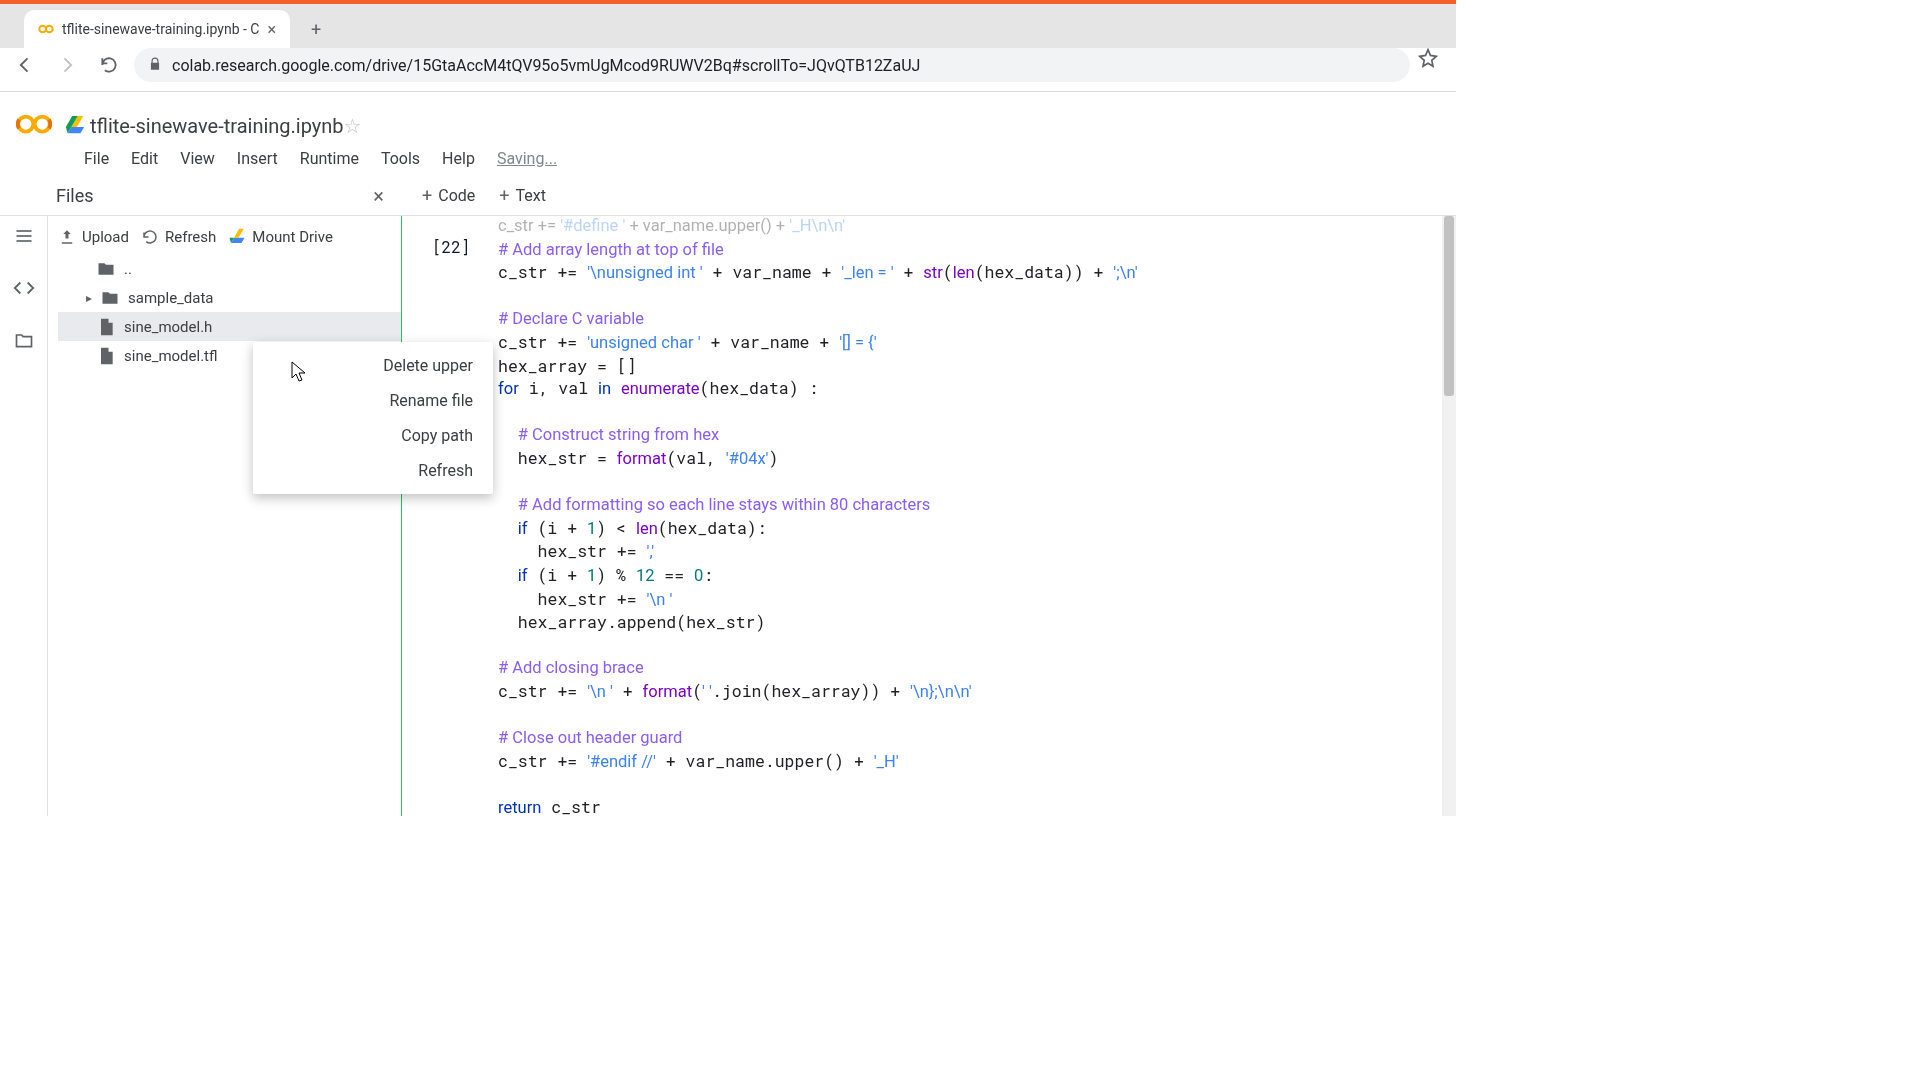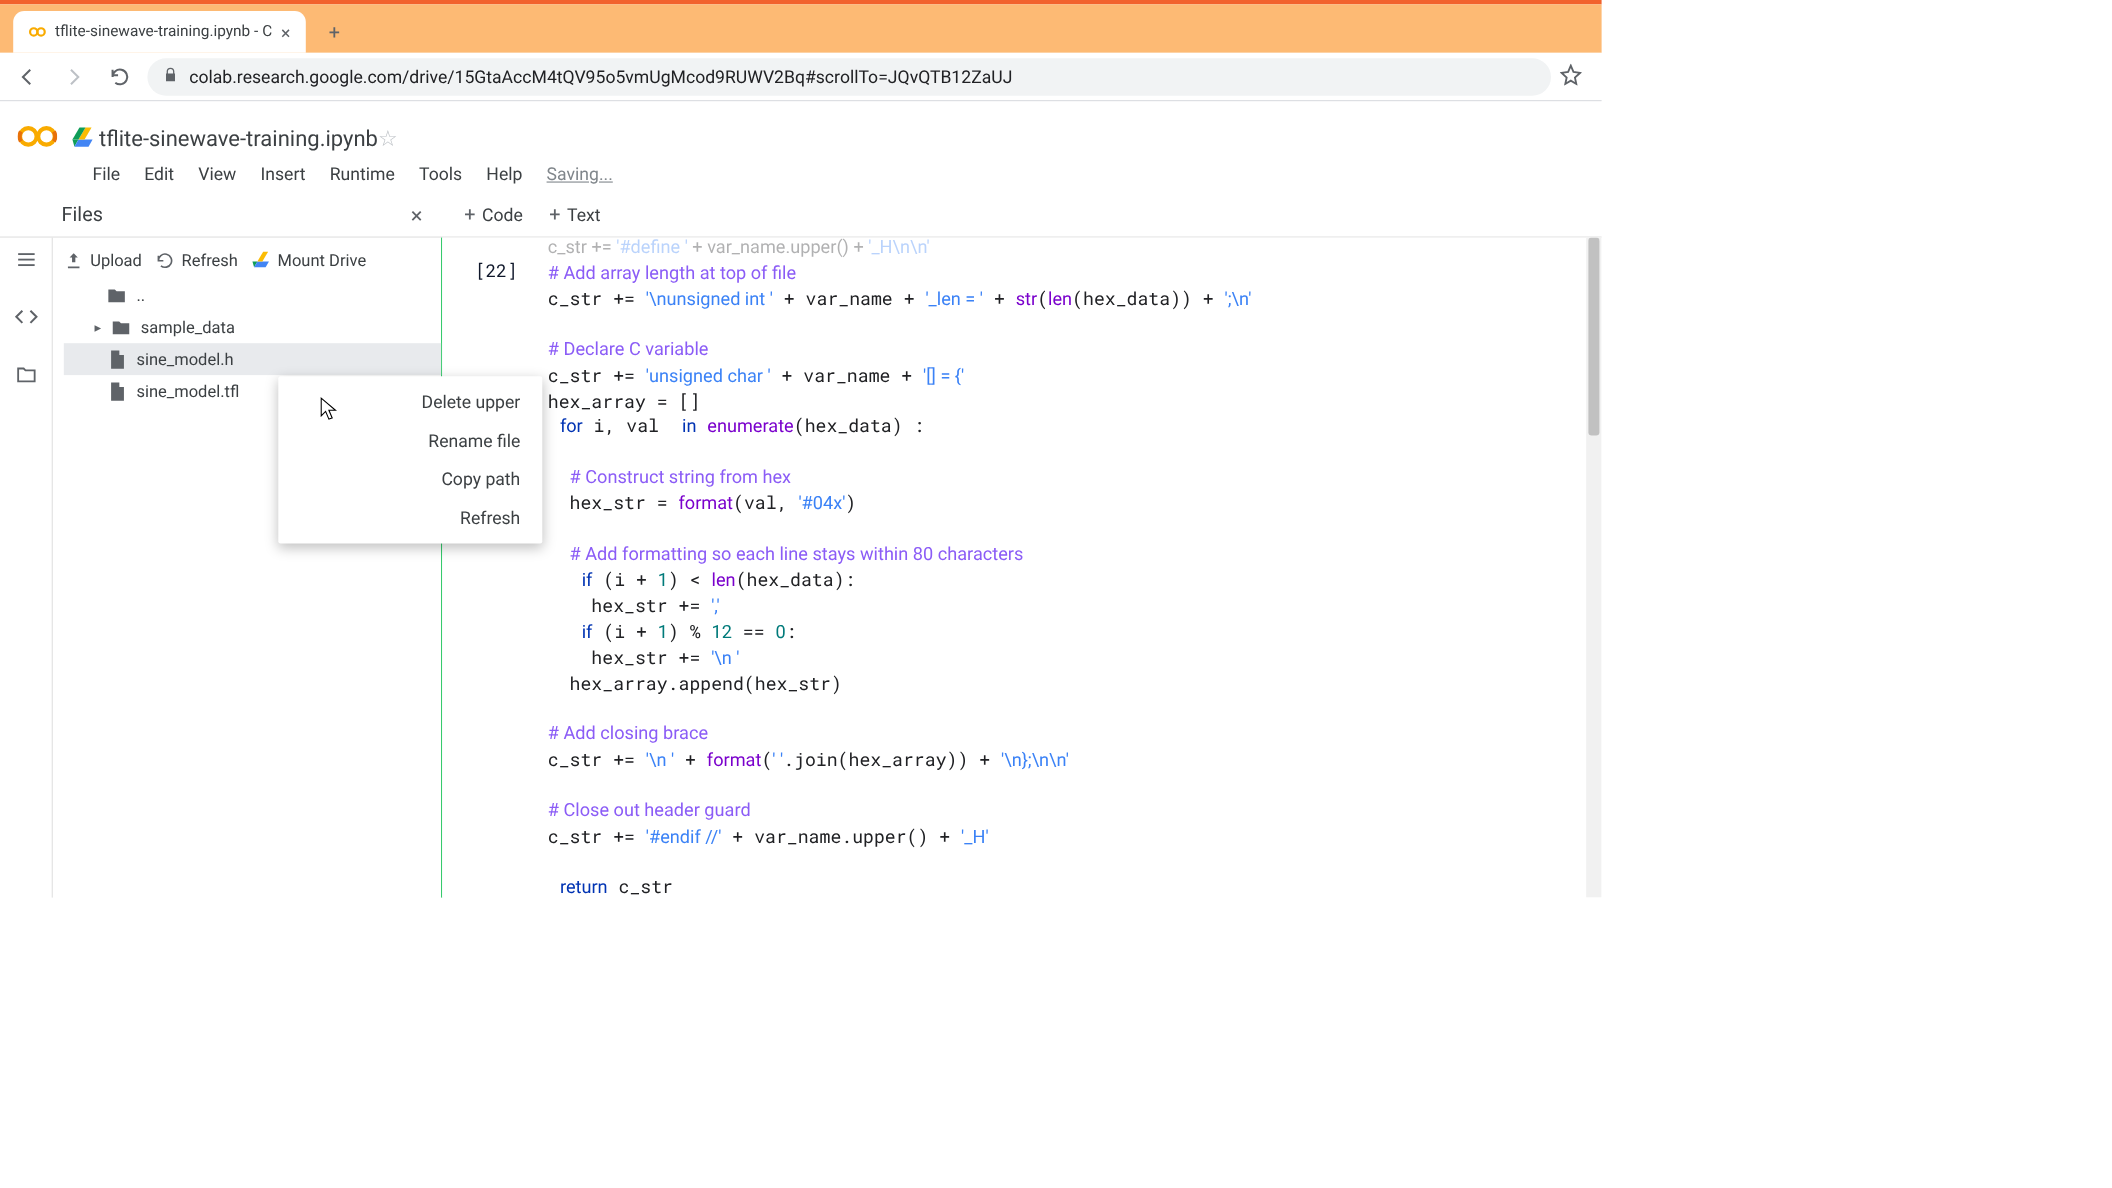--- a/index.html
+++ b/index.html
@@ -1,29 +1,29 @@
 <!DOCTYPE html>
 <html><head>
 <meta charset="utf-8">
 <style>
   * { margin: 0; padding: 0; box-sizing: border-box; font-family: -apple-system, BlinkMacSystemFont, "Segoe UI", Roboto, Arial, sans-serif; }
   html, body { width: 1920px; height: 1080px; overflow: hidden; background: #fff; }
   .viewport { width: 1456px; height: 816px; background: #fff; position: relative; }
 
   
   .top-orange { height: 4px; background: #f2622d; }
-  .tabstrip { height: 44px; background: #fdba74; display: flex; align-items: flex-end; padding-left: 12px; }
+  .tabstrip { height: 44px; background: #e5e5e5; display: flex; align-items: flex-end; padding-left: 24px; }
   .tab { background: #fff; height: 38px; display: flex; align-items: center; padding: 0 14px; border-top-left-radius: 10px; border-top-right-radius: 10px; min-width: 250px; gap: 8px; font-size: 14px; color: #3c4043; }
   .tab .favicon { width: 16px; height: 16px; display: flex; align-items: center; justify-content: center; }
   .tab .favicon svg { width: 16px; height: 16px; }
   .tab .title { flex: 1; white-space: nowrap; overflow: hidden; text-overflow: ellipsis; }
   .tab .close { font-size: 16px; color: #5f6368; cursor: pointer; }
   .newtab { width: 28px; height: 28px; margin-left: 12px; margin-bottom: 5px; display: flex; align-items: center; justify-content: center; color: #5f6368; font-size: 18px; border-radius: 50%; }
 
-  .addrbar { height: 44px; background: #fff; border-bottom: 1px solid #dadce0; display: flex; align-items: center; padding: 0 8px; gap: 8px; }
+  .addrbar { height: 44px; background: #fff; border-bottom: 1px solid #dadce0; display: flex; align-items: flex-start; padding: 0 8px; gap: 8px; }
   .navbtn { width: 34px; height: 34px; display: flex; align-items: center; justify-content: center; color: #5f6368; border-radius: 50%; }
   .navbtn.disabled { color: #bdc1c6; }
   .omnibox { flex: 1; height: 34px; background: #f1f3f4; border-radius: 17px; display: flex; align-items: center; padding: 0 14px; gap: 10px; color: #202124; font-size: 16px; }
   .omnibox .lock { color: #5f6368; }
   .star { color: #5f6368; margin-right: 10px; }
 
   
   .colab-hdr { display: flex; align-items: center; height: 48px; padding: 20px 16px 0 16px; gap: 12px; }
   .colab-logo svg { width: 36px; height: 24px; }
   .drive-icon { width: 22px; height: 22px; display: inline-flex; margin-right: 4px; vertical-align: middle; }
@@ -68,21 +68,21 @@
 
   .cursor { position: absolute; left: 243px; top: 145px; z-index: 60; pointer-events: none; }
 
   
   .code-area { flex: 1; overflow: hidden; position: relative; background: #fff; }
   .code-area .cell-prompt { position: absolute; left: 30px; top: 20px; font-family: "Roboto Mono", Consolas, monospace; font-size: 16px; color: #0f172a; }
   .code-scroll { position: absolute; right: 0; top: 0; width: 14px; height: 100%; background: #f1f1f1; }
   .code-scroll .thumb { position: absolute; left: 2px; right: 2px; top: 0; height: 180px; background: #c1c1c1; border-radius: 3px; }
   pre.code { font-family: "Roboto Mono", Consolas, monospace; font-size: 16.5px; line-height: 22.6px; color: #202124; position: absolute; left: 96px; top: -2px; white-space: pre; }
   .cm { color: #8b5cf6; }
-  .kw { color: #0033b3; margin-left: 11px; }
+  .kw { color: #0033b3; }
   .str { color: #3b82f6; }
   .fn { color: #7a00cc; }
   .num { color: #007a7a; }
 </style>
 </head>
 <body>
 
 <div class="viewport">
   <div class="top-orange"></div>
 

